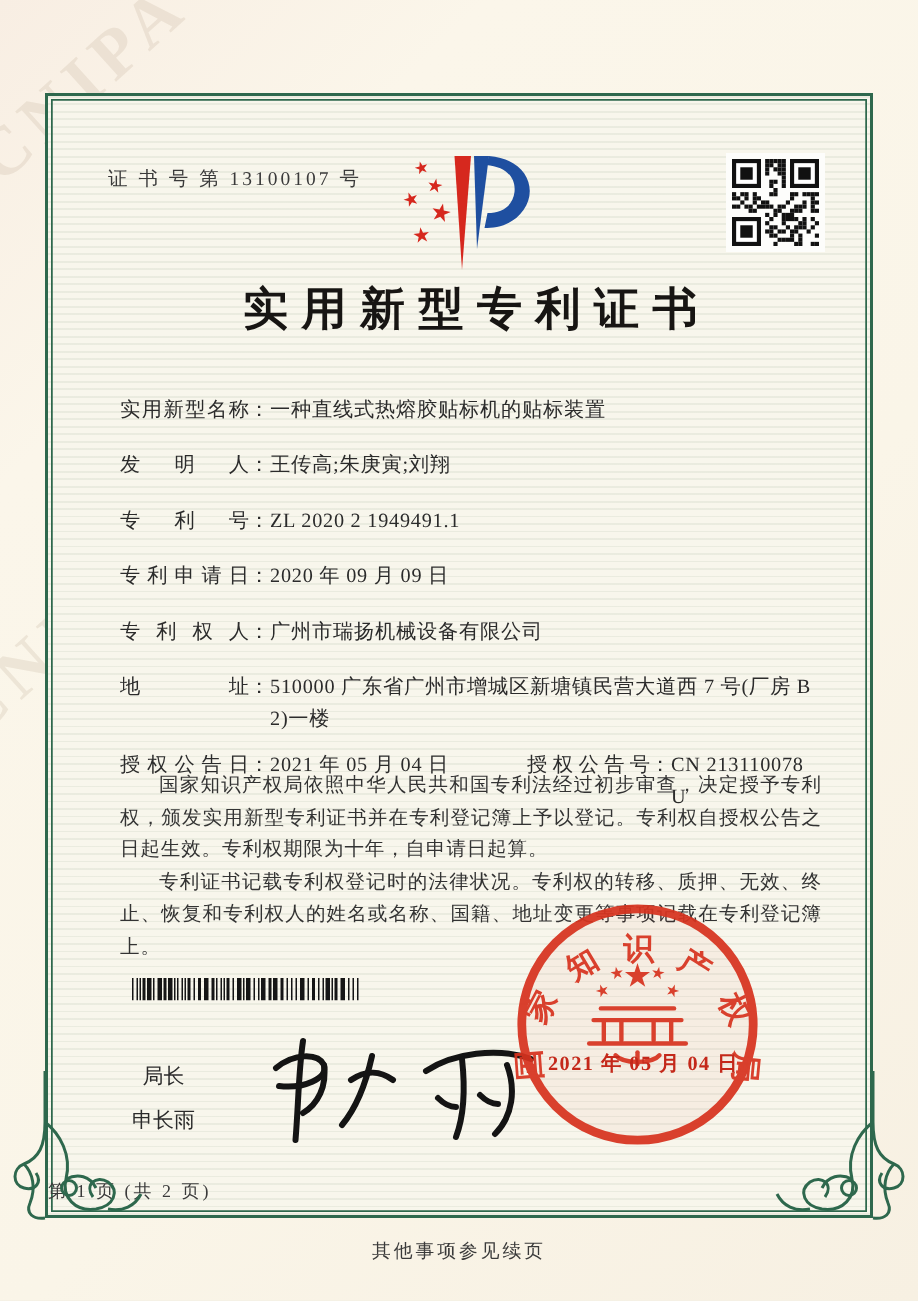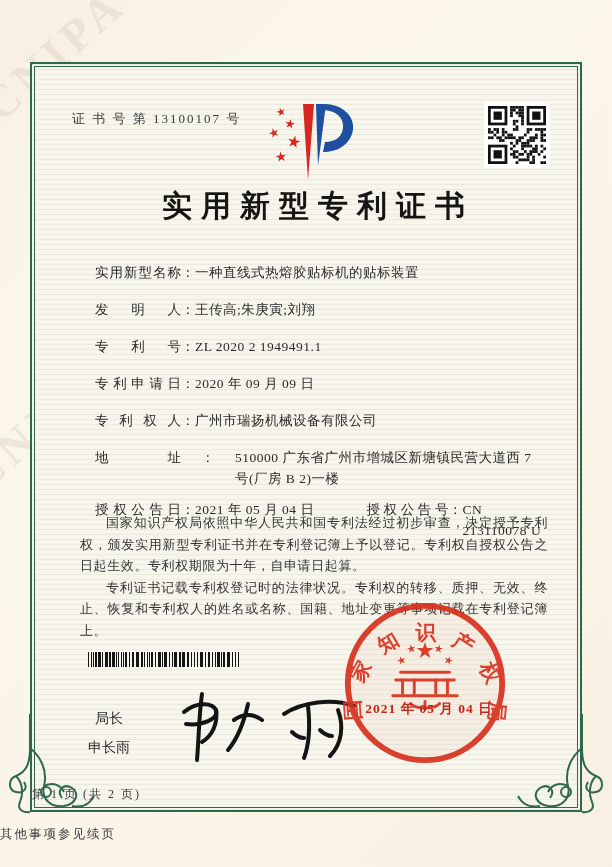--- a/index.html
+++ b/index.html
@@ -39,22 +39,22 @@
   .logo{ position:absolute; left:50%; top:36px; transform:translateX(-50%); }
   .qr{ position:absolute; right:30px; top:38px; width:66px; height:66px; background:#fdfdfb; padding:4px; }
   .qr svg{ display:block; }
 
   .title{
     position:absolute; left:0; right:0; top:122px; text-align:center;
     font-size:30px; font-weight:bold; letter-spacing:9px; color:#171513;padding-left:24px;
   }
 
   .fields{ position:absolute; left:48px; top:198px; width:468px; font-size:13.5px; color:#2b2b2b; }
-  .frow{ display:flex; line-height:21px; margin-bottom:16px;margin-left:15px; }
-  .frow.addr{ margin-bottom:10px;gap:20px; }
+  .frow{ display:flex; line-height:21px; margin-bottom:16px; }
+  .frow.addr{ margin-bottom:10px; }
   .flabel{
     display:inline-block; width:86px; flex:0 0 86px;
     text-align:justify; text-align-last:justify;
   }
   .fcolon{ flex:0 0 14px; }
   .fvalue{ flex:1 1 auto; letter-spacing:0.5px; }
   .addr .fvalue{ max-width:372px; }
   .grant-right{ display:flex; margin-left:52px; }
   .grant-right .flabel{ width:82px; flex:0 0 82px; }
 
@@ -74,21 +74,21 @@
     position:absolute; left:348px; top:700px; width:162px; text-align:center;
     font-size:13.5px; color:#c4281a; letter-spacing:1px; font-weight:bold;
   }
 
   .page-indicator{
     position:absolute; left:0; right:0; top:722px; text-align:left;
     font-size:12px; letter-spacing:2px; color:#3a3a3a;
   }
 
   .footer-note{
-    position:absolute; left:0; right:0; top:826px; text-align:left;
+    position:absolute; left:0; right:0; top:826px; text-align:center;
     font-size:12.5px; letter-spacing:2px; color:#3a3a3a;
   }
 
   .corner{ position:absolute; width:92px; height:102px; }
   .corner-left{ left:6px; top:712px; }
   .corner-right{ left:514px; top:712px; transform:scaleX(-1); }
 </style>
 </head>
 <body>
 

